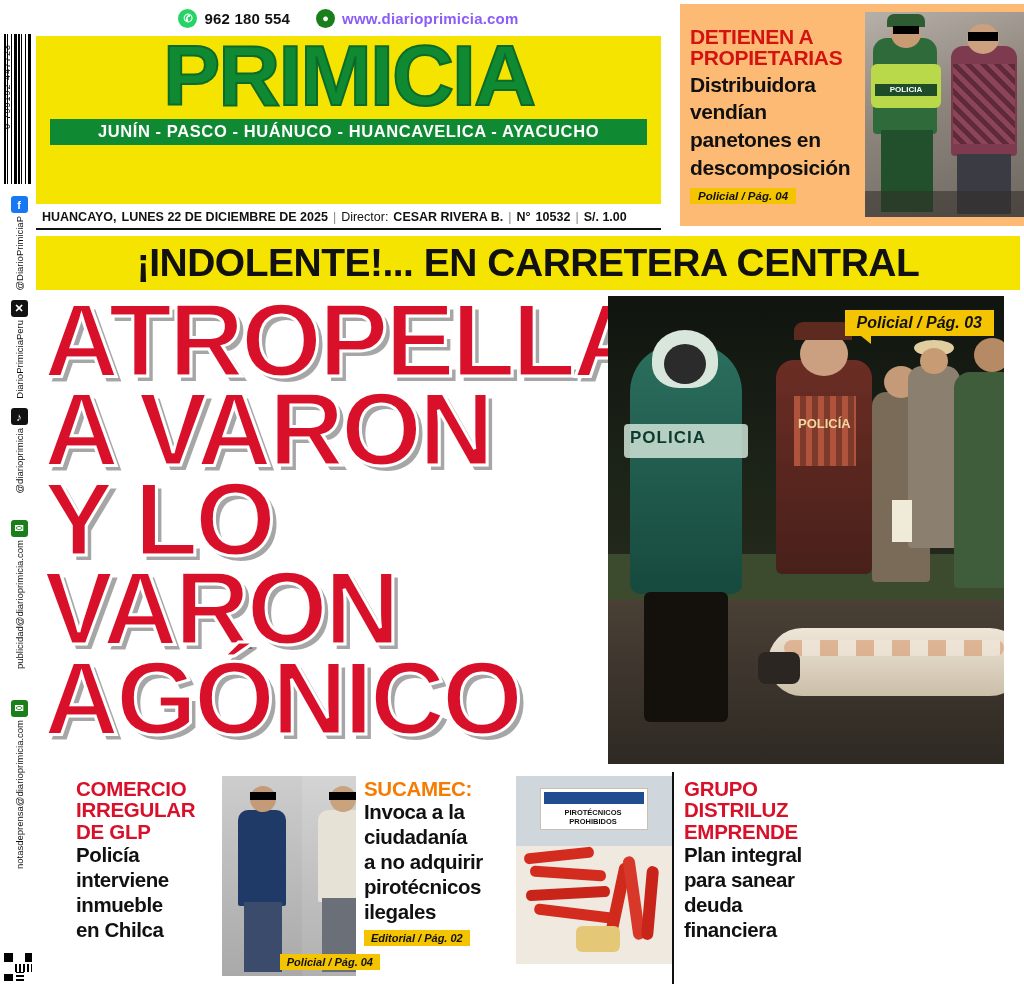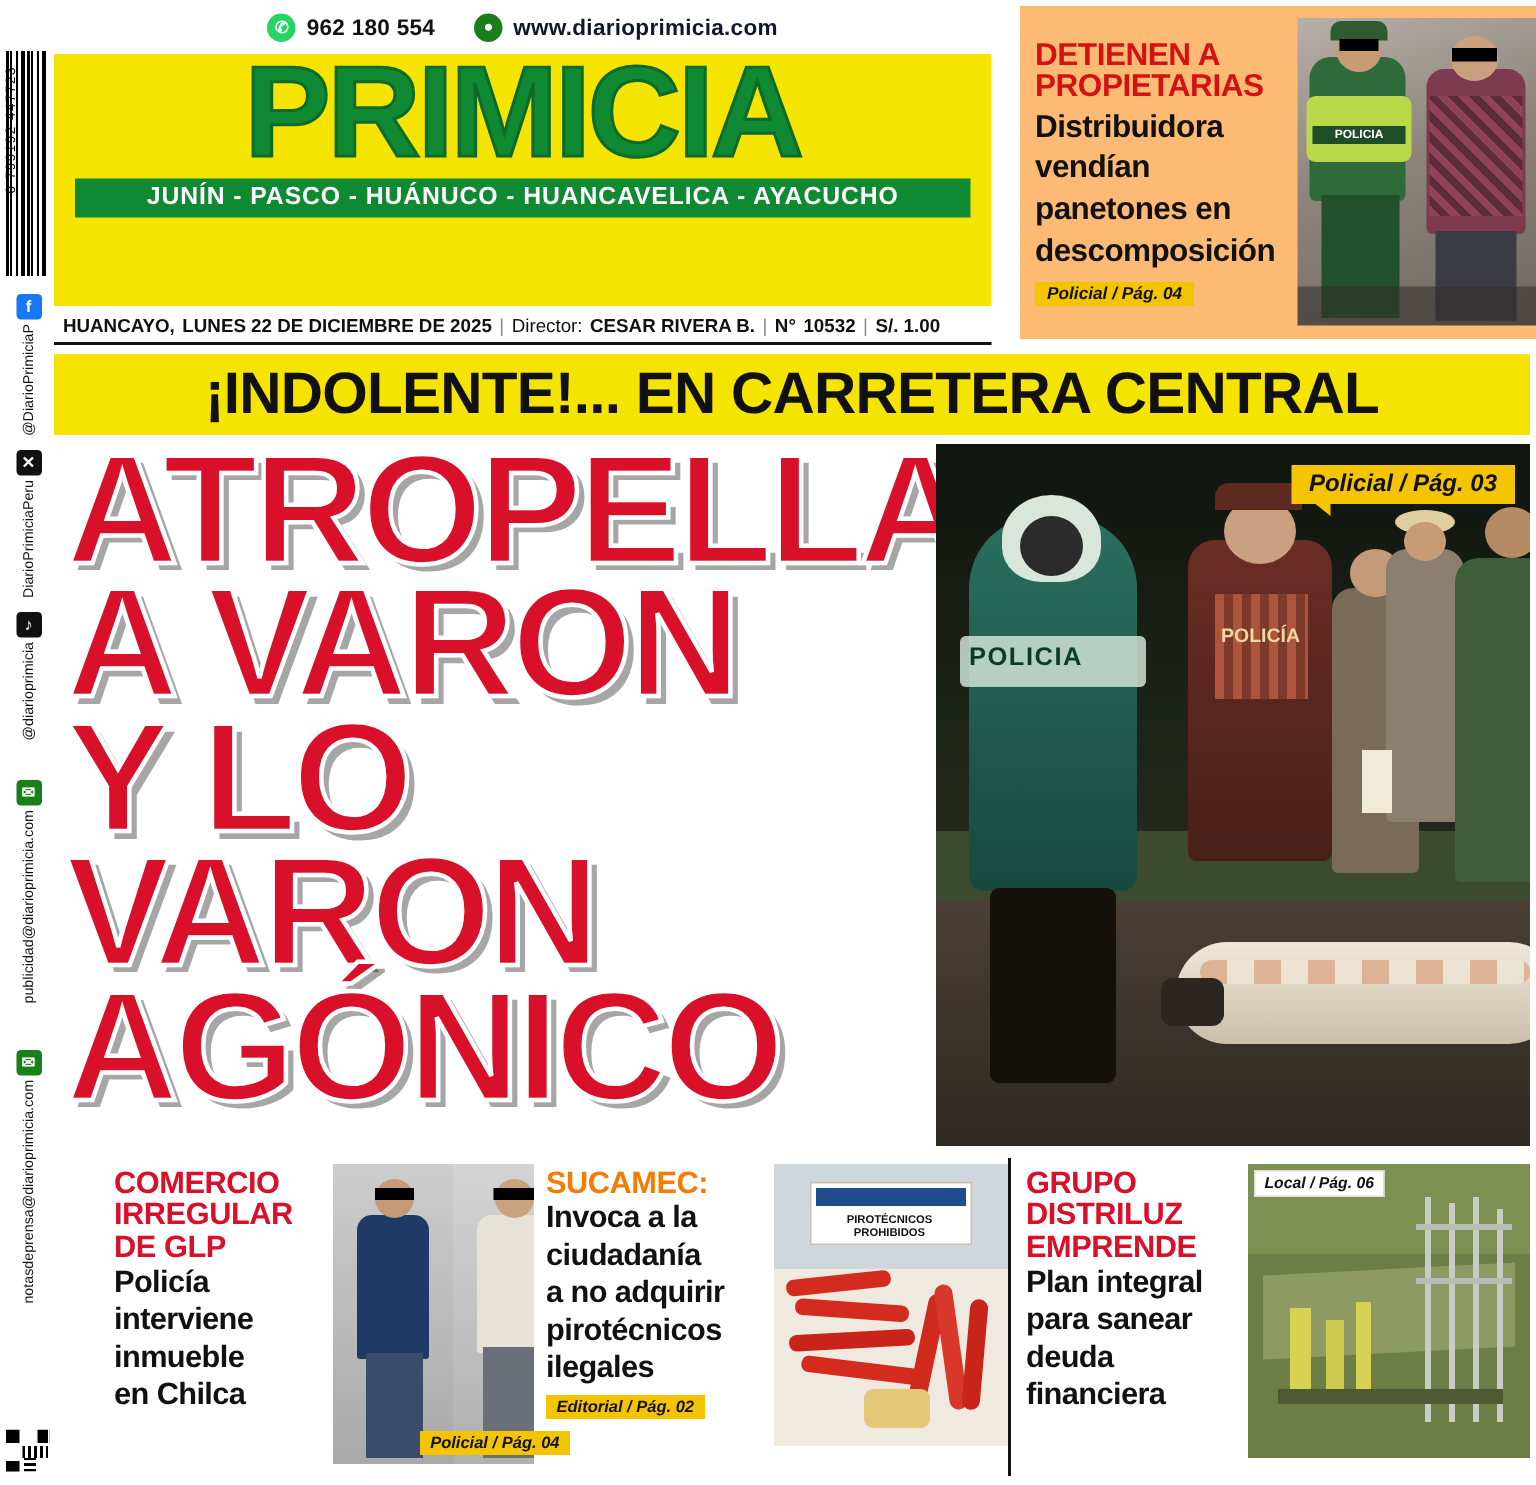--- a/index.html
+++ b/index.html
@@ -70,21 +70,21 @@
   }
   .topbar .chip { display: flex; align-items: center; gap: 7px; }
   .circ {
     width: 19px; height: 19px; border-radius: 50%;
     display: flex; align-items: center; justify-content: center;
     color: #fff; font-size: 11px; font-weight: bold;
   }
   .wa { background: #25D366; }
   .web { background: #1a7e1a; }
   .topbar .t { font-size: 15px; font-weight: bold; color: #111; letter-spacing: .2px; }
-  .topbar .t.url { color: #0f172a; }
+  .topbar .t.url { color: #8b5cf6; }
 
   
   .masthead {
     position: absolute; left: 36px; top: 36px; width: 625px; height: 168px;
     background: #f5e400; border: 0;
   }
   .tagline {
     text-align: center; font-size: 23px; font-weight: bold; color: #111;
     font-style: italic; padding-top: 12px; letter-spacing: .2px;
     font-family: "Liberation Serif", serif;
@@ -154,21 +154,21 @@
   }
   .lead-left .hl {
     color: #d8102a; font-weight: 900; letter-spacing: -3px;
     line-height: .86; font-size: 104px;
     -webkit-text-stroke: 3px #ffffff;
     text-shadow: 5px 5px 0 rgba(0,0,0,.35);
     font-family: "Liberation Sans", sans-serif;
   }
 
   .lead-photo {
-    position: absolute; left: 624px; top: 296px; width: 396px; height: 468px;
+    position: absolute; left: 608px; top: 296px; width: 396px; height: 468px;
     background: linear-gradient(180deg,#10140f 0%,#1d2418 40%,#2b2c22 75%,#3a332a 100%);
     overflow: hidden;
   }
   .tag-lead {
     position: absolute; right: 10px; top: 14px; z-index: 5;
     background: #f5c400; color: #111; font-size: 16px; font-weight: bold;
     font-style: italic; padding: 4px 12px;
   }
   .tag-lead:after {
     content: ""; position: absolute; left: 16px; bottom: -8px;
@@ -418,31 +418,15 @@
   <div class="bot b3">
     <div class="bot-text">
       <div class="bot-kicker">GRUPO</div>
       <div class="bot-kicker">DISTRILUZ</div>
       <div class="bot-kicker">EMPRENDE</div>
       <div class="bot-body">Plan integral</div>
       <div class="bot-body">para sanear</div>
       <div class="bot-body">deuda</div>
       <div class="bot-body">financiera</div>
     </div>
-    <div class="bot-photo">
-      <div class="blob" style="left:0;top:0;width:188px;height:60px;background:#7e8f52;"></div>
-      <div class="blob" style="left:0;top:60px;width:188px;height:136px;background:#6d7d46;"></div>
-      <div class="blob" style="left:10px;top:70px;width:168px;height:56px;background:#8d9a62;transform:skewY(-3deg);"></div>
-      <div class="blob" style="left:118px;top:22px;width:4px;height:150px;background:#c9ccc4;"></div>
-      <div class="blob" style="left:134px;top:26px;width:4px;height:146px;background:#c9ccc4;"></div>
-      <div class="blob" style="left:150px;top:22px;width:4px;height:150px;background:#c9ccc4;"></div>
-      <div class="blob" style="left:166px;top:30px;width:4px;height:142px;background:#c9ccc4;"></div>
-      <div class="blob" style="left:112px;top:40px;width:64px;height:4px;background:#b9bdb4;"></div>
-      <div class="blob" style="left:112px;top:76px;width:64px;height:4px;background:#b9bdb4;"></div>
-      <div class="blob" style="left:28px;top:96px;width:14px;height:56px;background:#d8d253;"></div>
-      <div class="blob" style="left:52px;top:104px;width:12px;height:48px;background:#cfc94f;"></div>
-      <div class="blob" style="left:72px;top:92px;width:10px;height:60px;background:#d8d253;"></div>
-      <div class="blob" style="left:20px;top:150px;width:150px;height:10px;background:#4f5a32;"></div>
-      <div class="tag-white" style="left:4px;top:4px;">Local / Pág. 06</div>
-    </div>
   </div>
 
 </div>
 
 </body></html>

